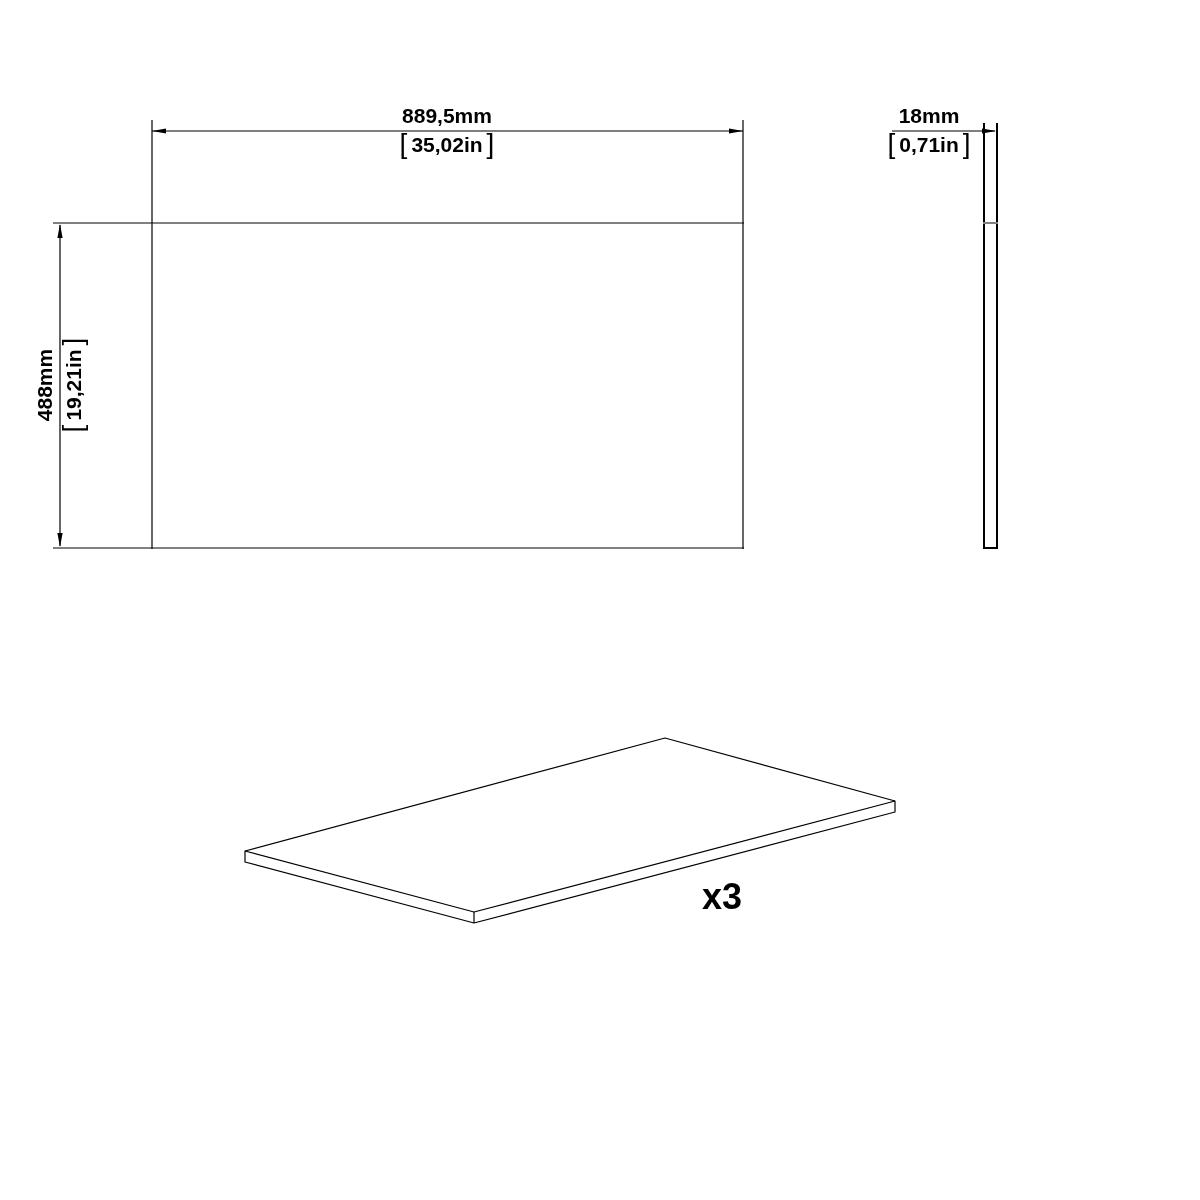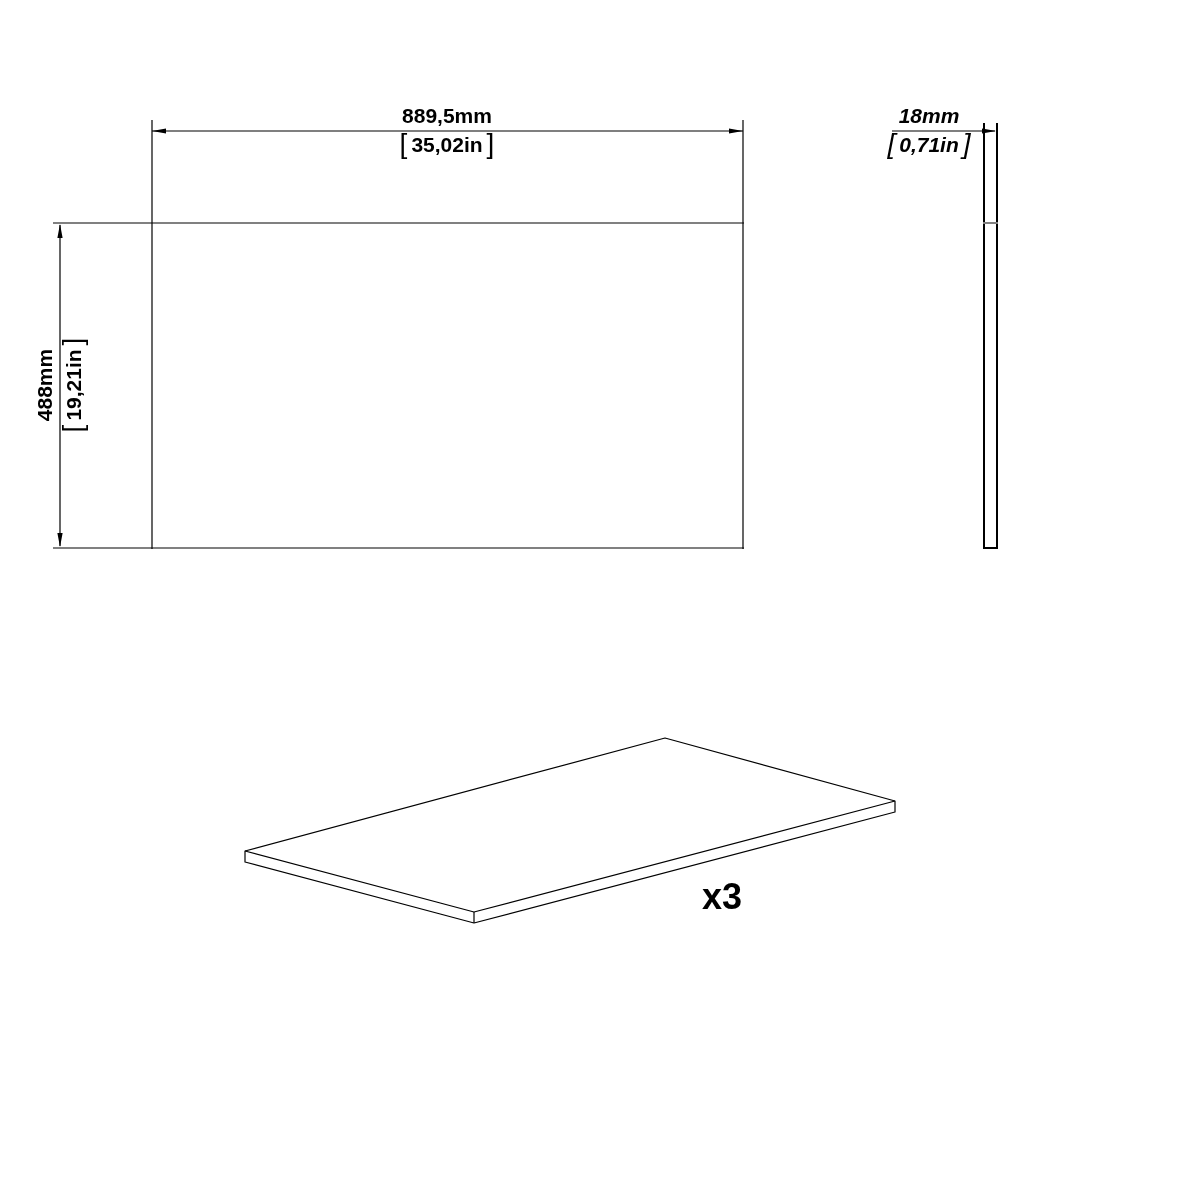--- a/index.html
+++ b/index.html
@@ -33,21 +33,21 @@
     justify-content:center;
   }
   .dim-label .br{
     font-weight:400;
     font-size:28px;
     line-height:26px;
     padding:0 4px;
     transform:translateY(-1px);
   }
   #dim-width{left:447px;top:104px;transform:translateX(-50%);}
-  #dim-thickness{left:929px;top:104px;transform:translateX(-50%);font-style:italic;}
+  #dim-thickness{left:929px;top:104px;transform:translateX(-50%);}
   #dim-height{
     left:60px;top:385px;
     transform:translate(-50%,-50%) rotate(-90deg);
   }
   .qty{
     position:absolute;
     left:702px;top:880px;
     font-size:36px;
     font-weight:bold;
     line-height:34px;

